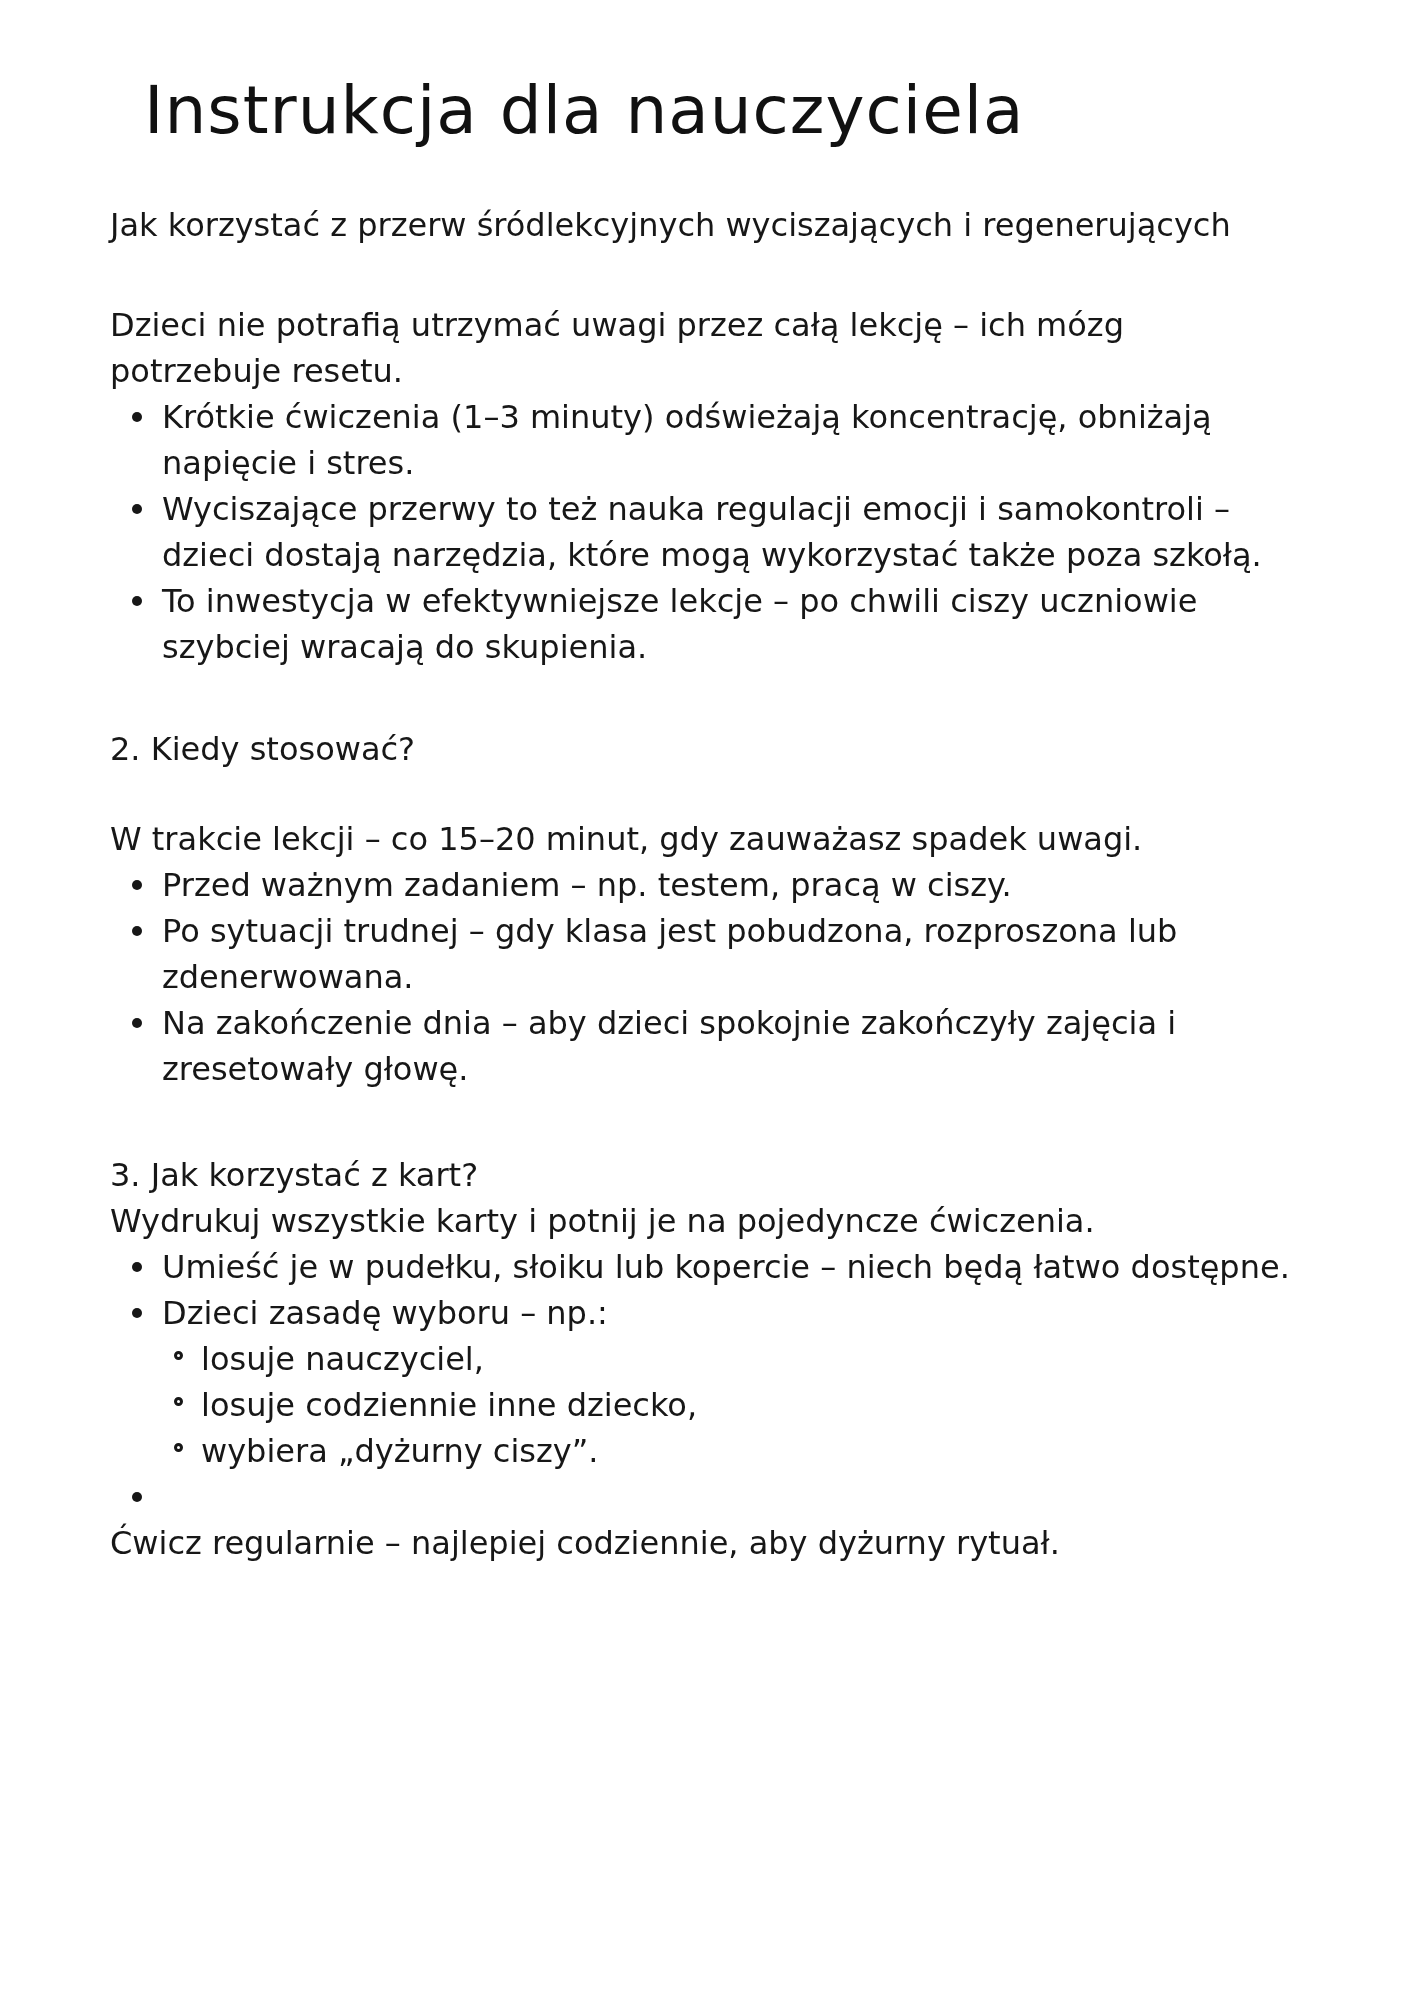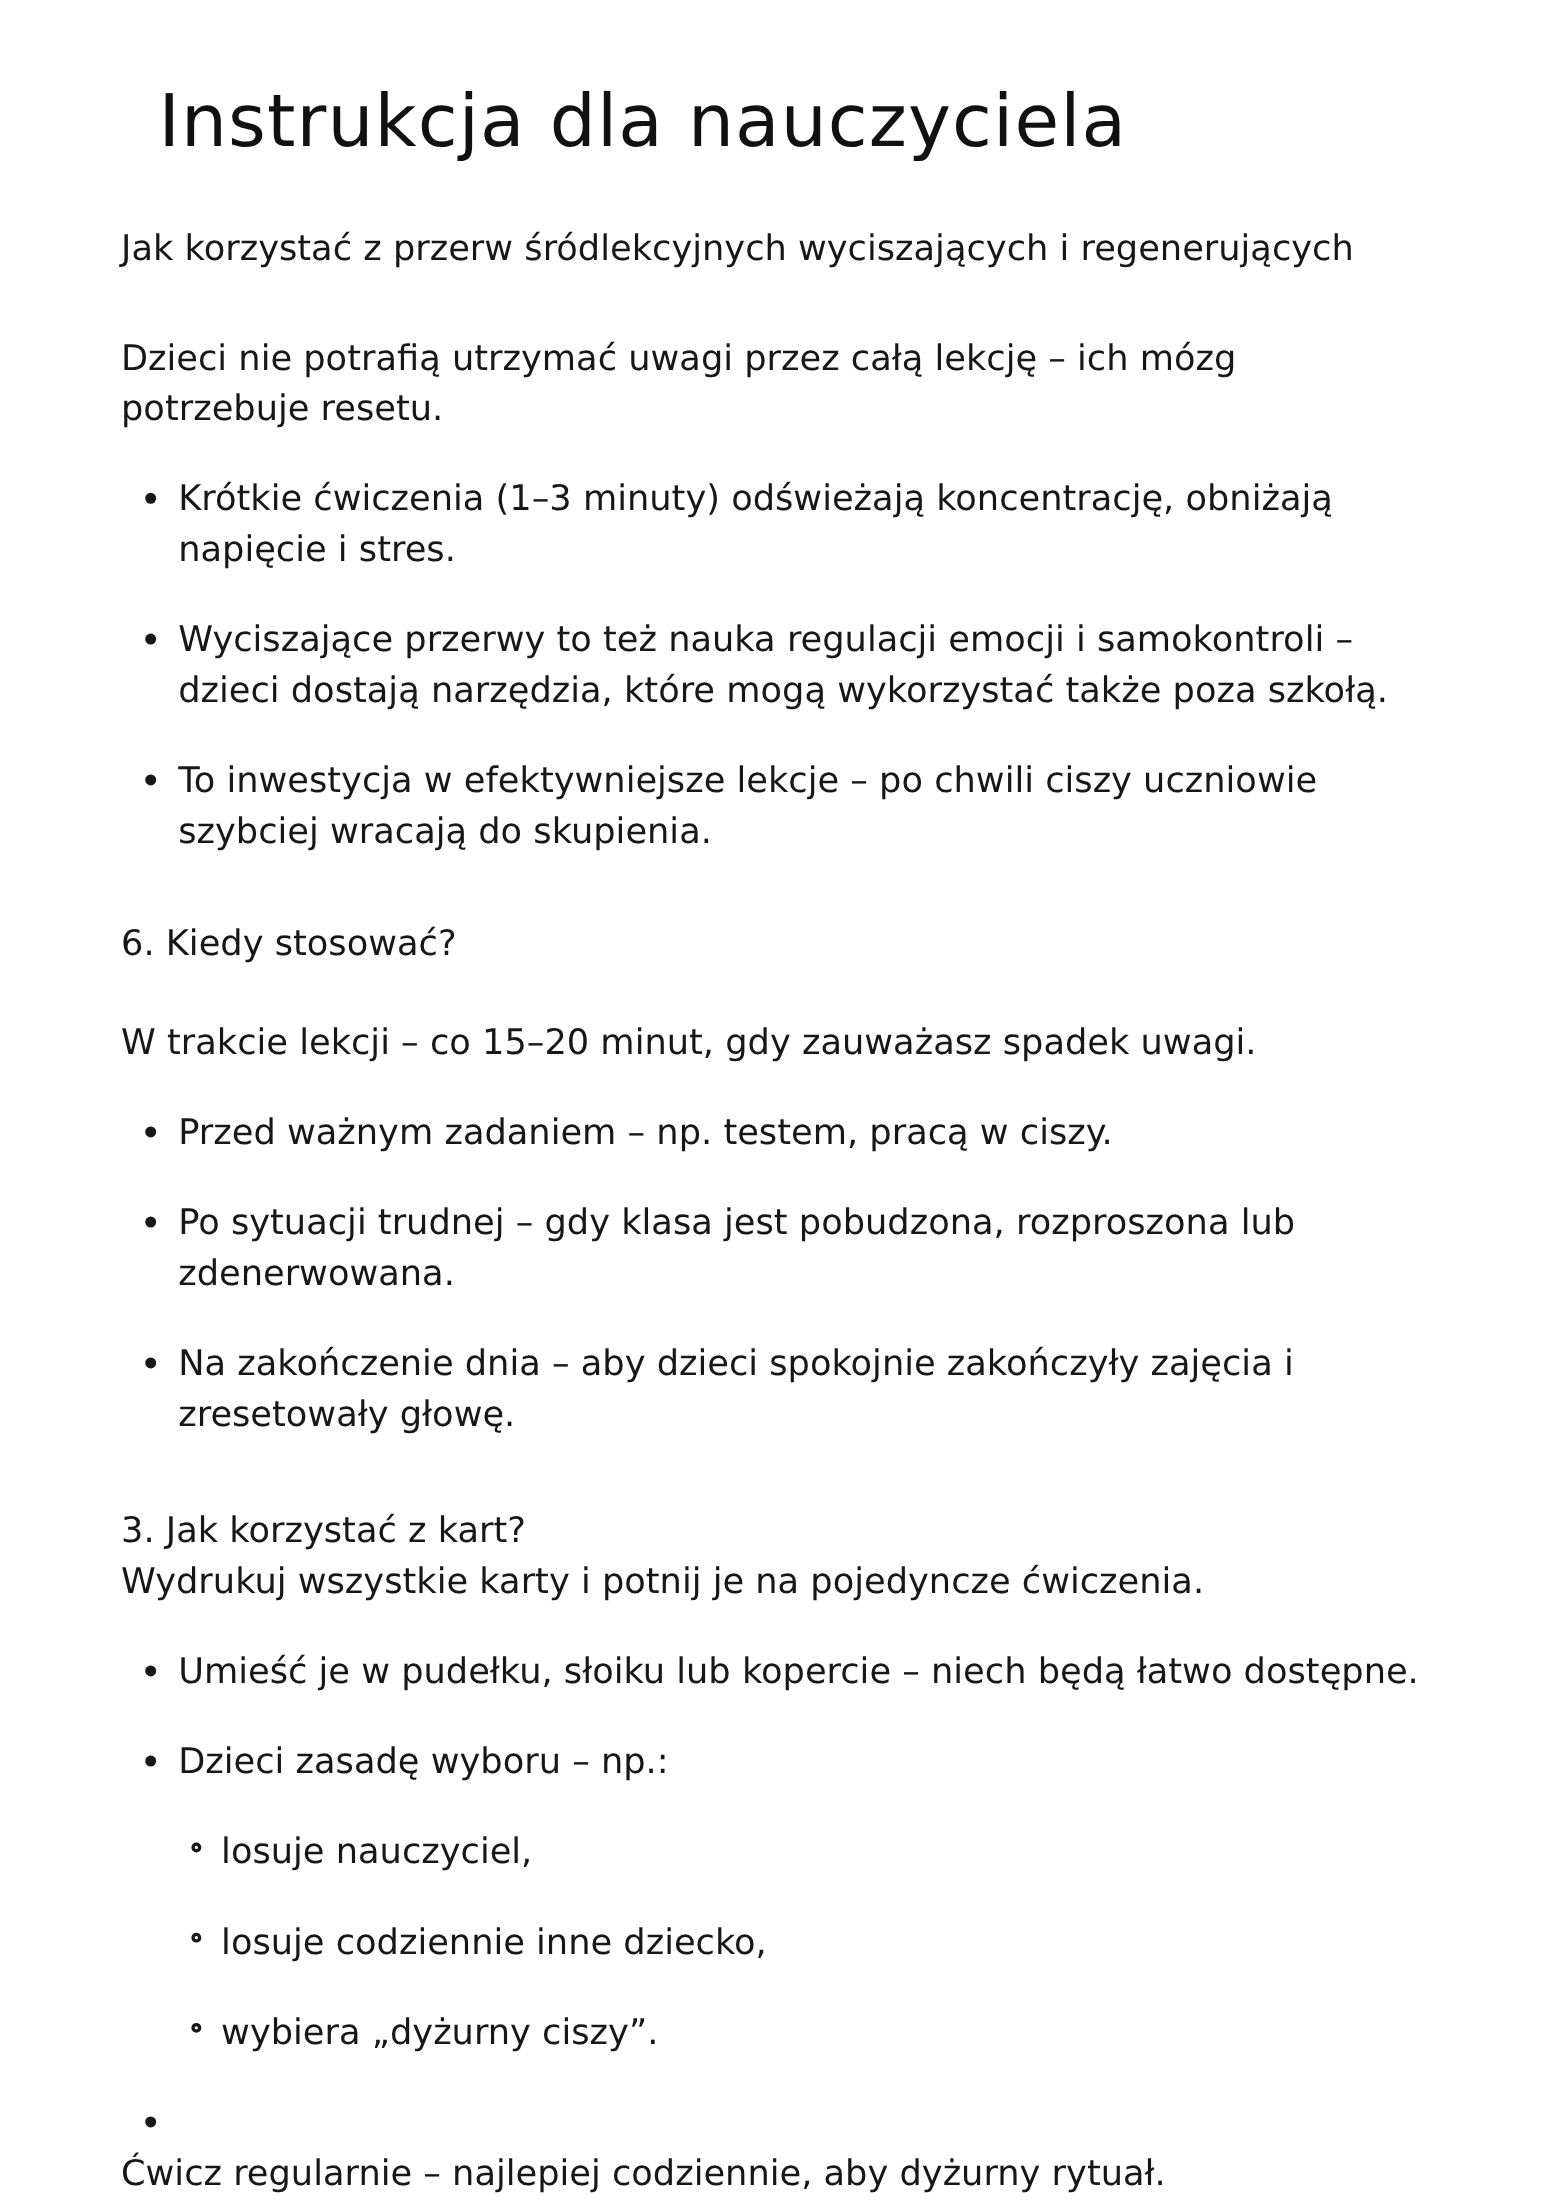--- a/index.html
+++ b/index.html
@@ -30,21 +30,21 @@
     line-height: 46px;
     font-weight: 400;
   }
   .subtitle { margin: 0 0 54px 0; }
   .heading  { margin: 0; }
   .intro    { margin: 0; }
   .after-gap { margin-top: 44px; }
   .section-2 { margin-top: 56px; }
   .section-3 { margin-top: 60px; }
   ul { list-style: none; margin: 0; padding: 0; }
-  .li { display: block; min-height: 46px; margin-top: 36px; }
+  .li { display: block; min-height: 46px; }
   .li-row { display: flex; align-items: flex-start; }
   .marker-dot {
     flex: 0 0 auto;
     width: 10px; height: 10px;
     border-radius: 50%;
     background: #171717;
     margin: 18px 20px 0 22px;
   }
   .marker-circle {
     flex: 0 0 auto;
@@ -84,21 +84,21 @@
       <li class="li">
         <div class="li-row">
           <span class="marker-dot"></span>
           <span class="li-text">To inwestycja w efektywniejsze lekcje – po chwili ciszy uczniowie szybciej wracają do skupienia.</span>
         </div>
       </li>
     </ul>
   </section>
 
   <section class="section-2">
-    <p class="txt heading">6. Kiedy stosować?</p>
+    <p class="txt heading">2. Kiedy stosować?</p>
     <p class="txt intro after-gap">W trakcie lekcji – co 15–20 minut, gdy zauważasz spadek uwagi.</p>
     <ul class="txt">
       <li class="li">
         <div class="li-row">
           <span class="marker-dot"></span>
           <span class="li-text">Przed ważnym zadaniem – np. testem, pracą w ciszy.</span>
         </div>
       </li>
       <li class="li">
         <div class="li-row">

